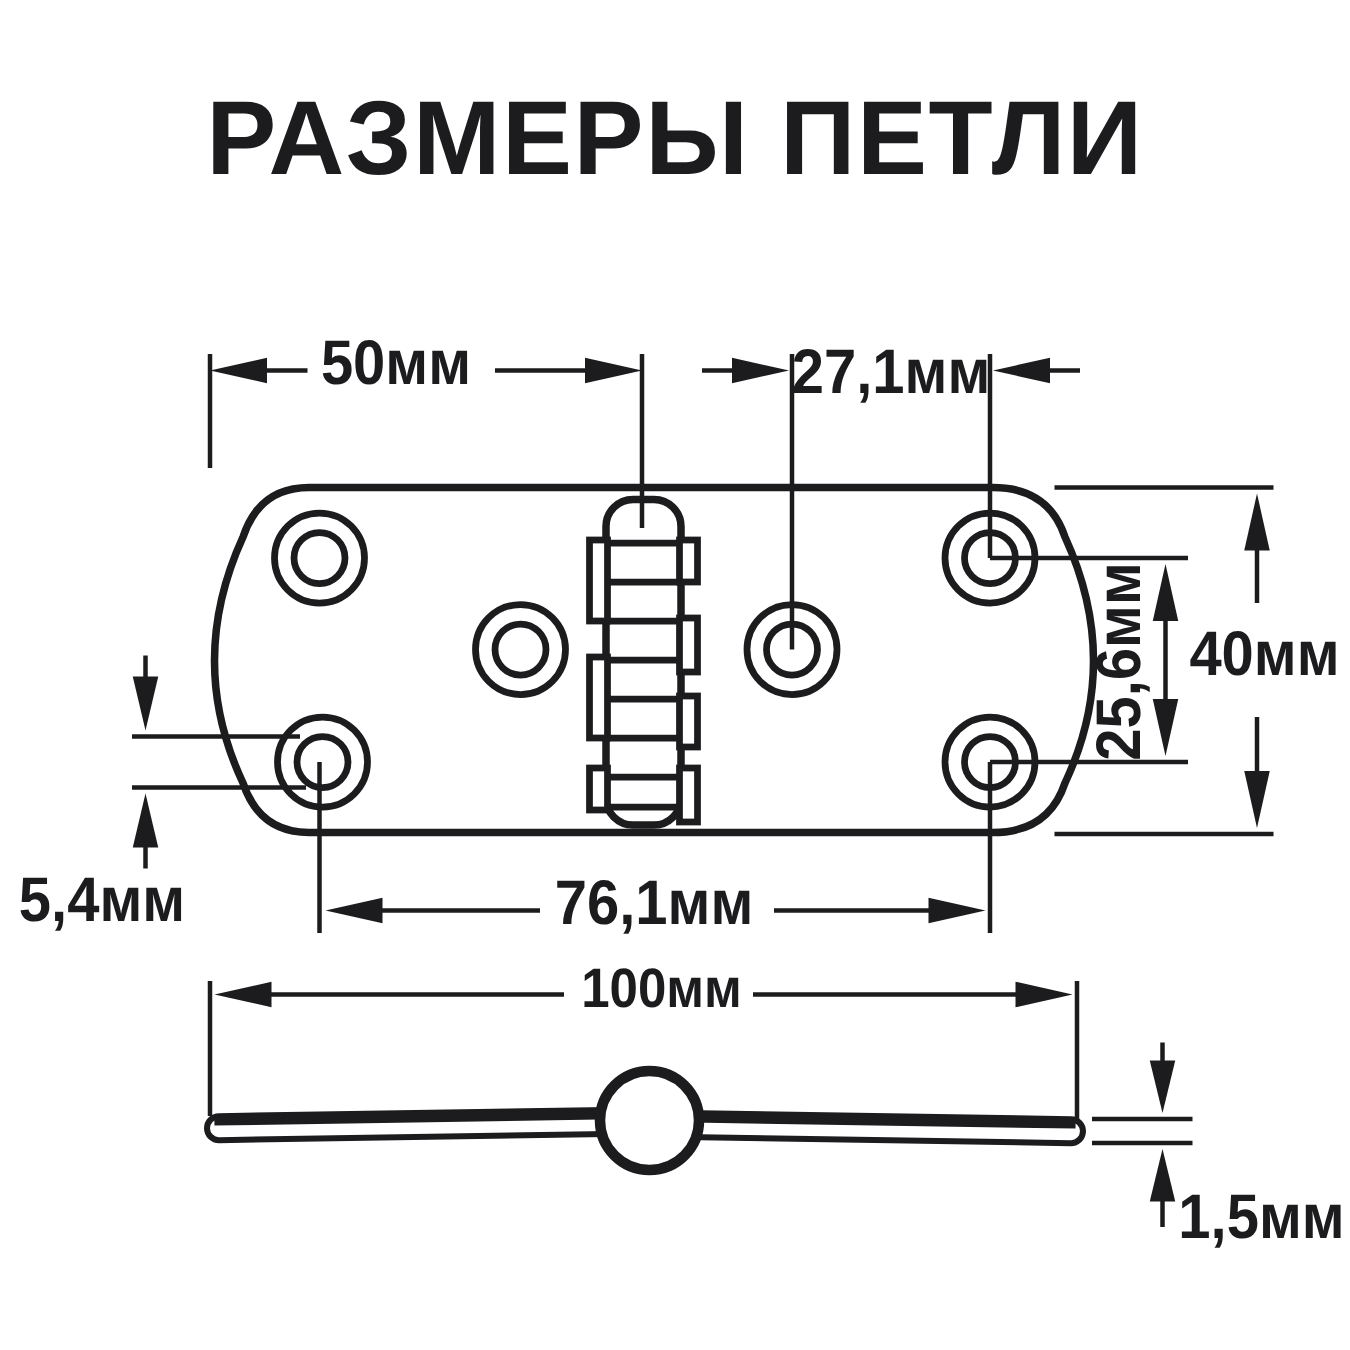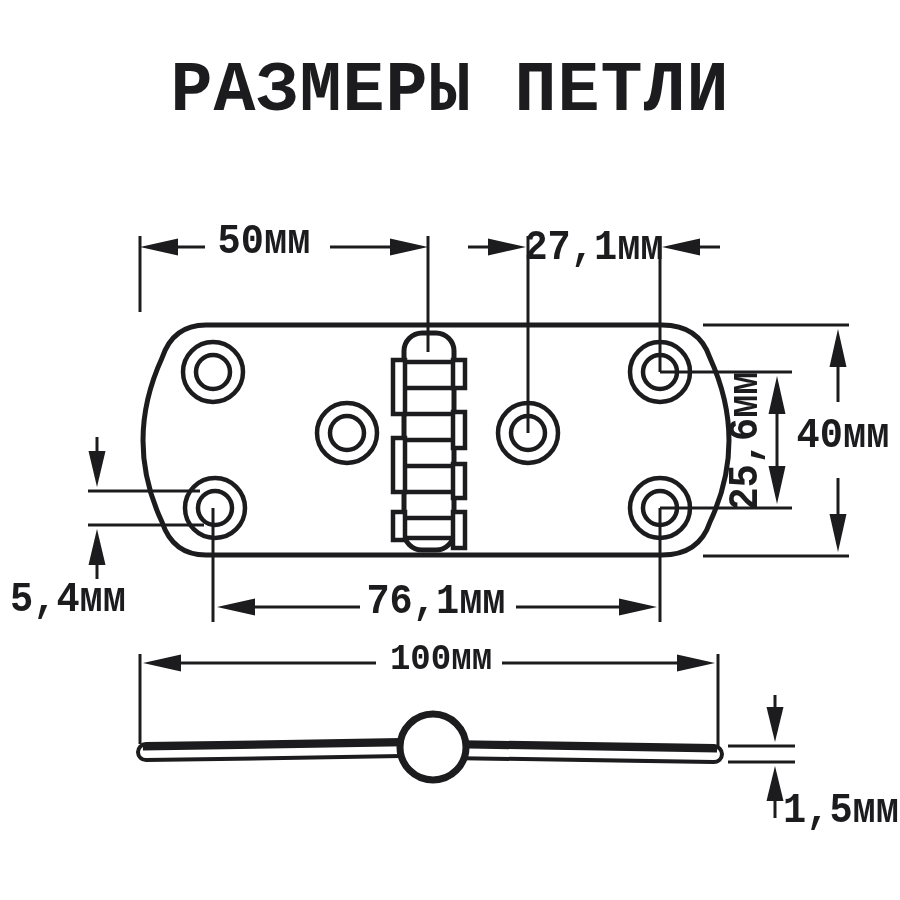--- a/index.html
+++ b/index.html
@@ -2,21 +2,21 @@
 <html><head>
 <meta charset="utf-8">
 <style>
   html, body { margin: 0; padding: 0; background: #ffffff; }
   #stage {
     position: relative;
     width: 900px;
     height: 900px;
     background: #ffffff;
     overflow: hidden;
-    font-family: Liberation Mono, monospace;
+    font-family: Liberation Sans, sans-serif;
     color: #1c1c1e;
   }
   #stage svg { position: absolute; left: 0; top: 0; }
   .title {
     position: absolute;
     left: 0; right: 0; top: 52px;
     text-align: center;
     font-size: 70px;
     font-weight: 700;
     letter-spacing: 1px;

